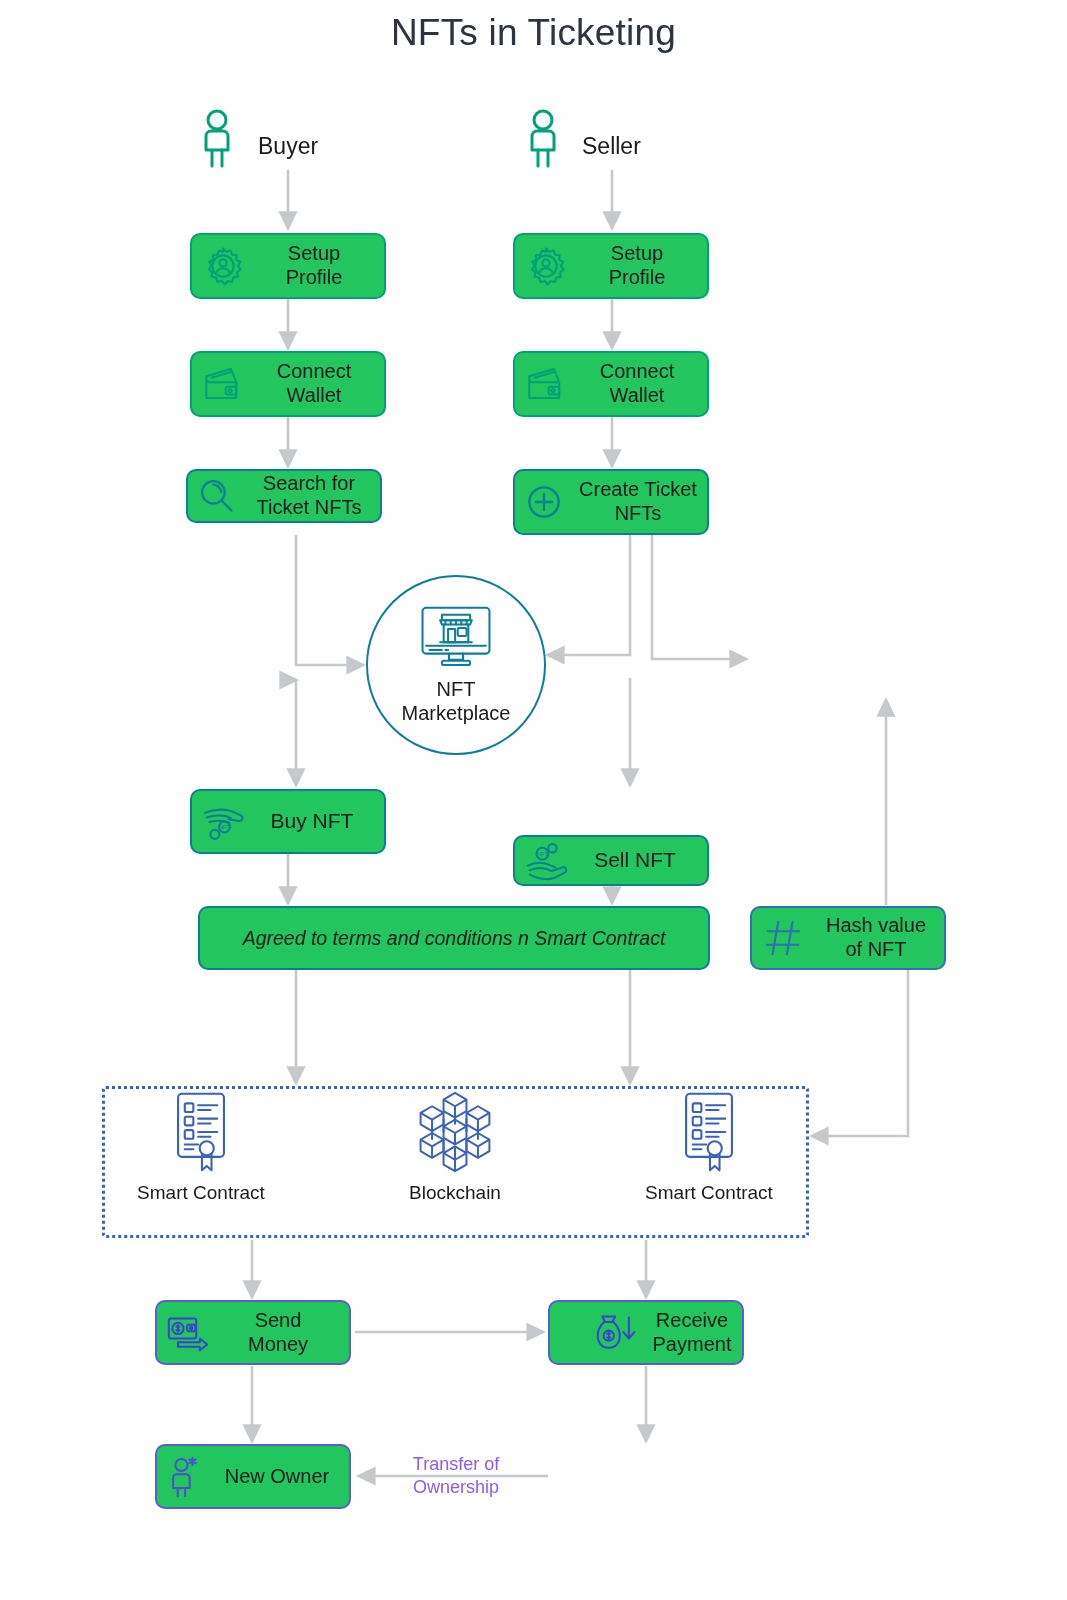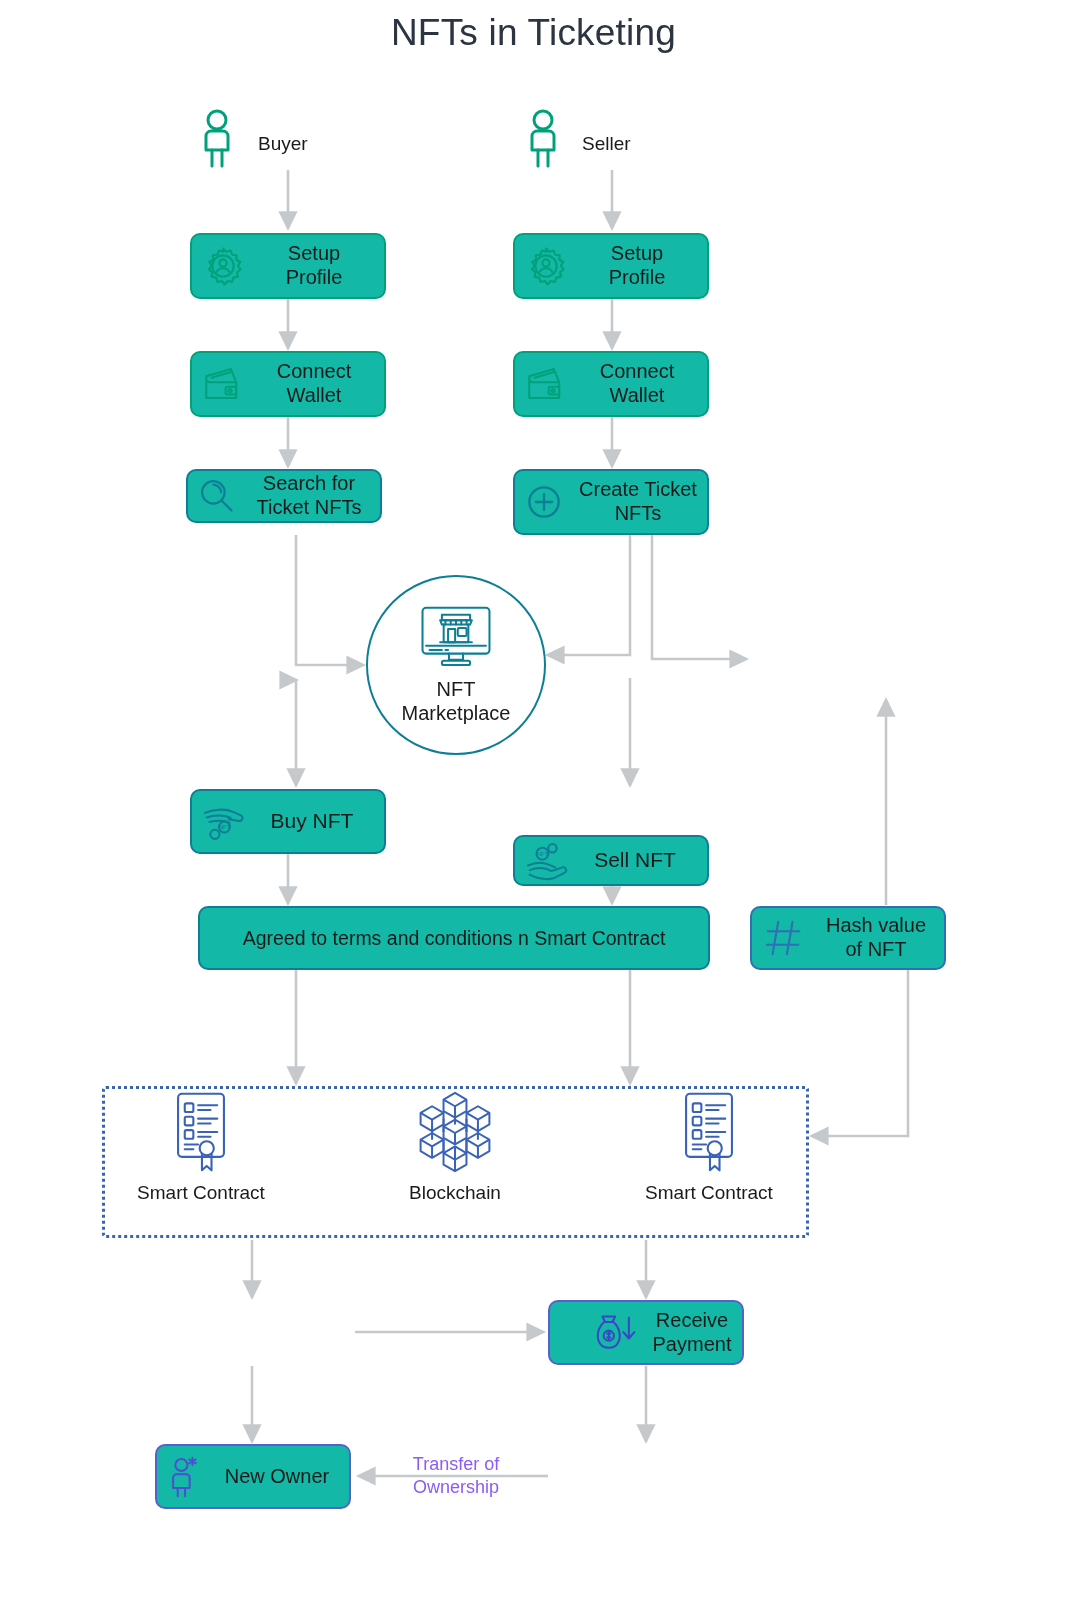--- a/index.html
+++ b/index.html
@@ -1,26 +1,26 @@
 <!DOCTYPE html>
 <html><head>
 <meta charset="utf-8">
 <style>
   html,body{margin:0;padding:0;background:#ffffff;}
   body{width:1067px;height:1600px;position:relative;overflow:hidden;
        font-family:"Liberation Sans","DejaVu Sans",sans-serif;color:#1b1b1b;}
   #stage{position:absolute;left:0;top:0;width:1067px;height:1600px;}
   svg.layer{position:absolute;left:0;top:0;width:1067px;height:1600px;overflow:visible;}
-  .node{position:absolute;box-sizing:border-box;background:#14b8a6;display:flex;
+  .node{position:absolute;box-sizing:border-box;background:#22c55e;display:flex;
         align-items:center;border-radius:10px;}
   .node .ico{flex:0 0 auto;display:flex;align-items:center;justify-content:center;}
   .node .lbl{flex:1 1 auto;text-align:center;line-height:1.18;}
   .title{position:absolute;width:1067px;text-align:center;top:12px;
          font-size:37px;color:#2b3440;letter-spacing:.2px;}
-  .actor-lbl{position:absolute;font-size:19px;color:#1b1b1b;}
+  .actor-lbl{position:absolute;font-size:23px;color:#1b1b1b;}
   .cap{position:absolute;width:100%;text-align:center;font-size:19px;color:#1b1b1b;}
   .edge-lbl{position:absolute;text-align:center;font-size:18px;line-height:1.25;color:#8b5cf6;}
   .dotbox{position:absolute;box-sizing:border-box;border:3px dotted #3a63b8;border-radius:4px;}
   .grp{position:absolute;}
 </style>
 </head>
 <body>
 
 <div id="stage">
 
@@ -245,21 +245,21 @@
           <text x="20" y="17.6" font-size="6" fill="#0d7e96" stroke="none" text-anchor="middle" font-family="Liberation Sans, sans-serif">NFT</text>
           <circle cx="31" cy="9" r="4.6"></circle>
           <path d="M4,28 C12,24 20,24 27,27 L34,30"></path>
           <path d="M6,33 C14,30 23,30 30,34 L42,30 a3.2,3.2 0 0 1 2.5,5.8 L32,42 C24,44 14,42 6,38"></path>
         </g>
       </svg>
     </span>
     <span class="lbl" style="font-size:21px;padding-right:16px;">Sell NFT</span>
   </div>
 
-  <div class="node" style="left:198px;top:906px;width:512px;height:64px;border:2.4px solid #0d7e96;justify-content:center;">
+  <div class="node" style="left:198px;top:906px;width:512px;height:64px;border:2.4px solid #0d7e96;justify-content:center;font-style:italic;">
     <span class="lbl" style="font-size:19.5px;">Agreed to terms and conditions n Smart Contract</span>
   </div>
 
   <div class="node" style="left:750px;top:906px;width:196px;height:64px;border:2.4px solid #2f6fb5;">
     <span class="ico" style="width:64px;">
       <svg width="42" height="42" viewBox="0 0 44 44">
         <g fill="none" stroke="#2f6fb5" stroke-width="2.2" stroke-linecap="round">
           <path d="M16,5 L10,39 M31,5 L25,39 M5,15 L38,15 M4,29 L37,29"></path>
         </g>
       </svg>
@@ -338,20 +338,36 @@
           <path d="M29,16 h20 M29,21 h13 M29,30 h20 M29,35 h13 M29,44 h20 M29,49 h13"></path>
           <path d="M15,57 h14 M15,62 h9"></path>
           <circle cx="38" cy="61" r="7.4" fill="#fff"></circle>
           <path d="M33,67 v17 l5,-4.5 5,4.5 v-17"></path>
         </g>
       </svg>
     </div>
     <div class="cap" style="position:relative;margin-top:6px;">Smart Contract</div>
   </div>
 
+  <div class="node" style="left:155px;top:1300px;width:196px;height:65px;border:2.4px solid #5a5fd0;">
+    <span class="ico" style="width:62px;">
+      <svg width="46" height="42" viewBox="0 0 50 46">
+        <g fill="none" stroke="#3a45c8" stroke-width="2.2" stroke-linejoin="round" stroke-linecap="round">
+          <rect x="4" y="7" width="30" height="22" rx="2.4"></rect>
+          <circle cx="14" cy="18" r="6.2"></circle>
+          <path d="M14,14.5 v7 M12.3,16 h3.4 M12.3,20 h3.4"></path>
+          <rect x="24" y="14" width="9" height="7" rx="1.6"></rect>
+          <circle cx="28.5" cy="17.5" r="1.4"></circle>
+          <path d="M14,33 h24 v-4 l8,6.5 -8,6.5 v-4 h-24 z"></path>
+        </g>
+      </svg>
+    </span>
+    <span class="lbl" style="font-size:20px;white-space:pre-line;padding-right:12px;">Send
+Money</span>
+  </div>
 
   <div class="node" style="left:548px;top:1300px;width:196px;height:65px;border:2.4px solid #5a5fd0;padding-left:36px;">
     <span class="ico" style="width:62px;">
       <svg width="46" height="42" viewBox="0 0 50 46">
         <g fill="none" stroke="#3a45c8" stroke-width="2.2" stroke-linejoin="round" stroke-linecap="round">
           <path d="M12,11 l-3,-6 h14 l-3,6"></path>
           <path d="M11,11 C4,17 2,27 6,34 C10,41 22,41 26,34 C30,27 28,17 21,11 z"></path>
           <circle cx="16" cy="26" r="5.6"></circle>
           <path d="M16,22 v8 M14.2,23.6 h3.6 M14.2,28 h3.6"></path>
           <path d="M38,6 v22 M32,22 l6,7 l6,-7"></path>

